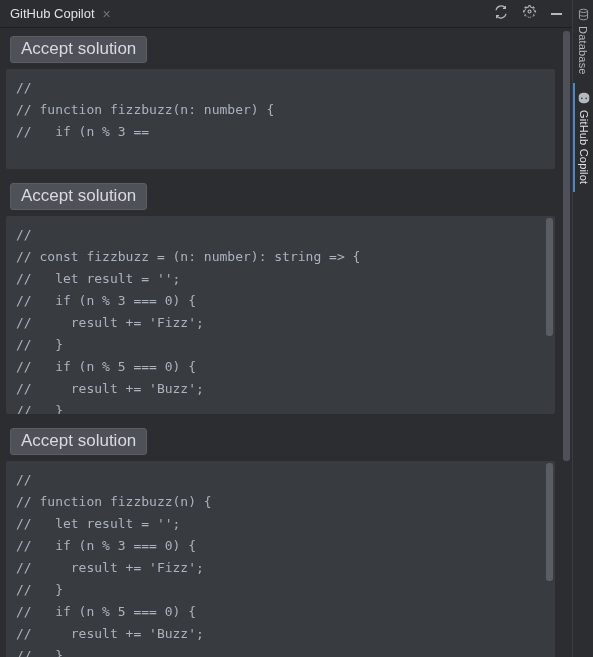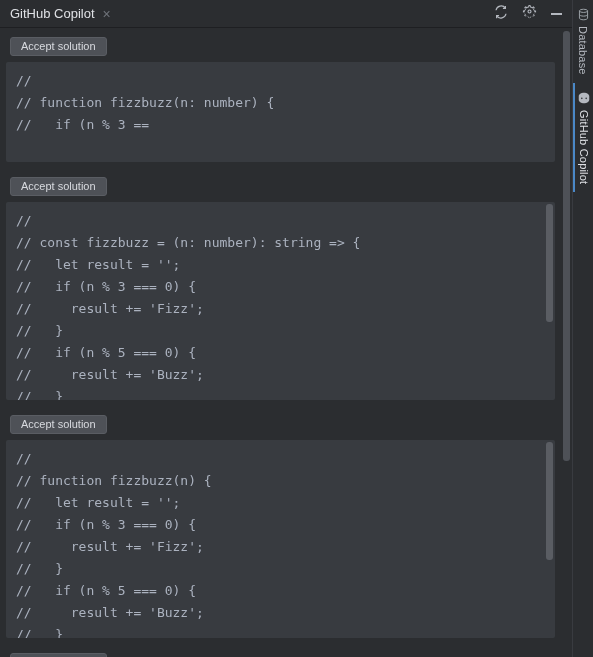--- a/index.html
+++ b/index.html
@@ -73,21 +73,21 @@
 }
 .accept-row {
   padding: 4px 4px 6px 4px;
   background: #2b2d30;
 }
 .accept-btn {
   background: #4e5157;
   border: 1px solid #5a5d63;
   border-radius: 3px;
   color: #d8dadf;
-  font-size: 11px;
+  font-size: 17px;
   padding: 2px 10px 3px 10px;
   cursor: pointer;
   font-family: inherit;
 }
 .code-block {
   background: #383b40;
   border-radius: 2px;
   padding: 8px 10px;
   font-family: 'Menlo', 'Monaco', 'Consolas', monospace;
   font-size: 13px;

